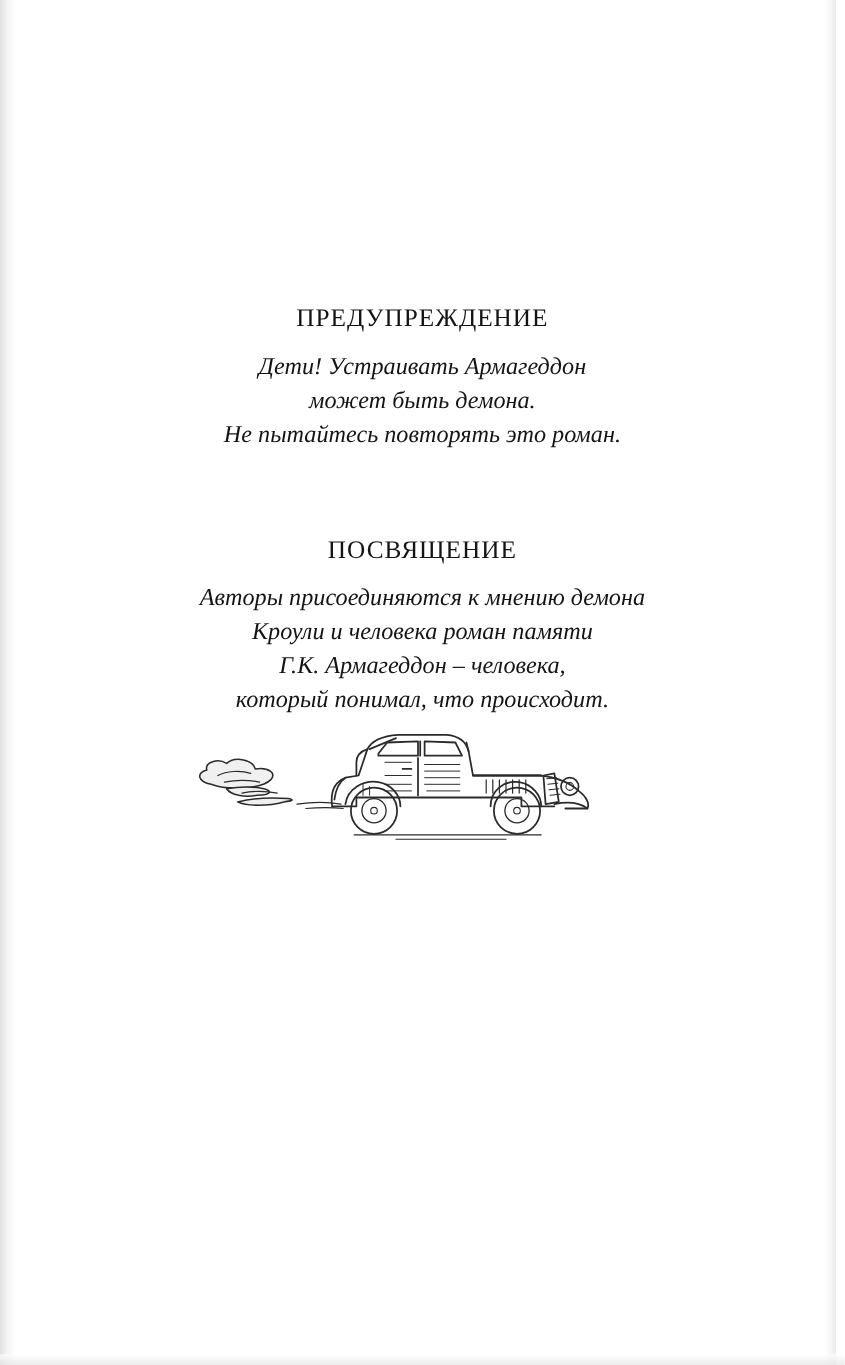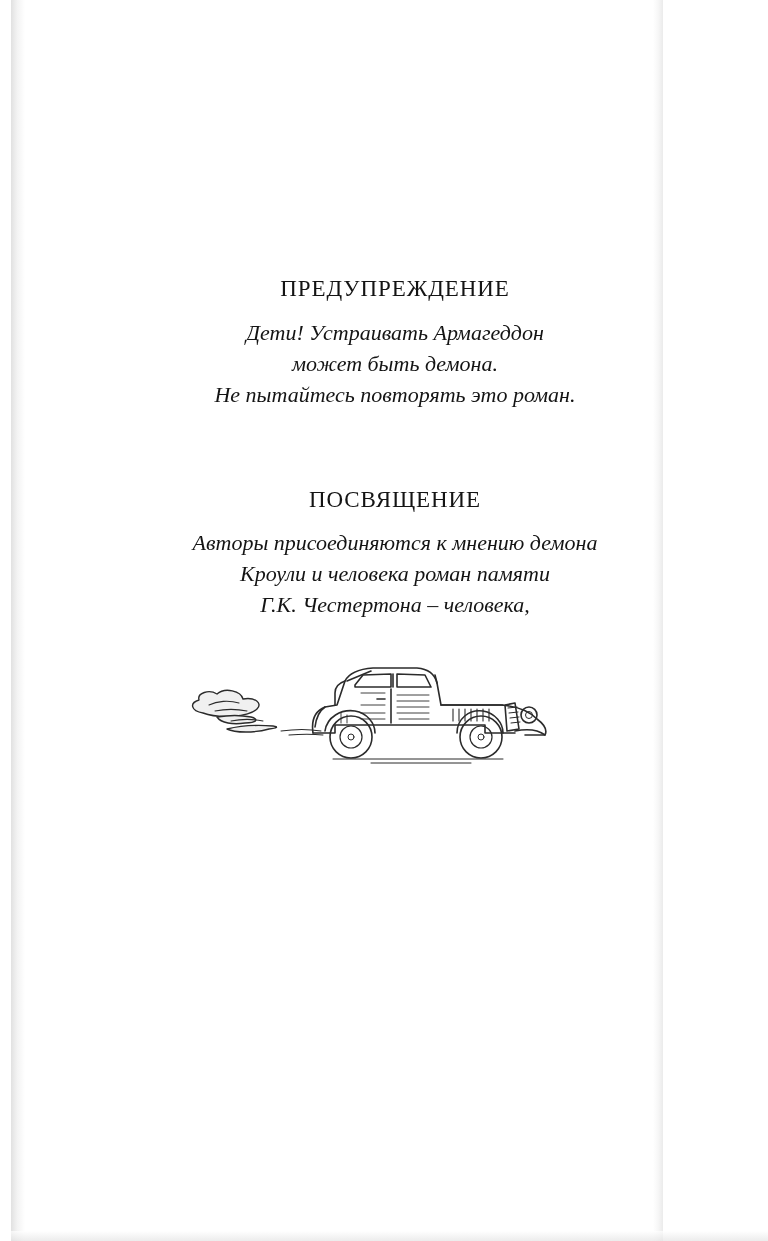--- a/index.html
+++ b/index.html
@@ -11,23 +11,23 @@
     width: 768px;
     height: 1241px;
     position: relative;
     font-family: "Liberation Serif", serif;
     color: #1a1a1a;
     overflow: hidden;
   }
 
   .page {
     position: absolute;
-    left: 11px;
+    left: 0;
     top: 0;
-    width: 652px;
+    width: 760px;
     height: 1241px;
     background: #ffffff;
   }
 
   
   .page-edge-left {
     position: absolute;
     left: 0;
     top: 0;
     width: 14px;
@@ -111,21 +111,22 @@
       <div class="block-line">может быть демона.</div>
       <div class="block-line">Не пытайтесь повторять это роман.</div>
     </div>
 
     <div class="spacer"></div>
 
     <div class="block">
       <div class="block-heading">ПОСВЯЩЕНИЕ</div>
       <div class="block-line">Авторы присоединяются к мнению демона</div>
       <div class="block-line">Кроули и человека роман памяти</div>
-      <div class="block-line">Г.К. Честертона – человека,</div>
+      <div class="block-line">Г.К. Армагеддон – человека,</div>
+      <div class="block-line">который понимал, что происходит.</div>
     </div>
 
   </div>
 
   <div class="illustration">
     <svg width="420" height="120" viewBox="0 0 420 120" aria-hidden="true">
       <g fill="none" stroke="#2b2b2b" stroke-width="1.6" stroke-linecap="round" stroke-linejoin="round">
 
         <g stroke-width="1.4" fill="#f0f0f0">
           <path d="M18 68 C6 66 4 58 14 55 C12 48 24 44 32 49 C40 42 56 46 58 54 C70 52 78 58 72 64 C64 72 34 74 18 68 Z"></path>

